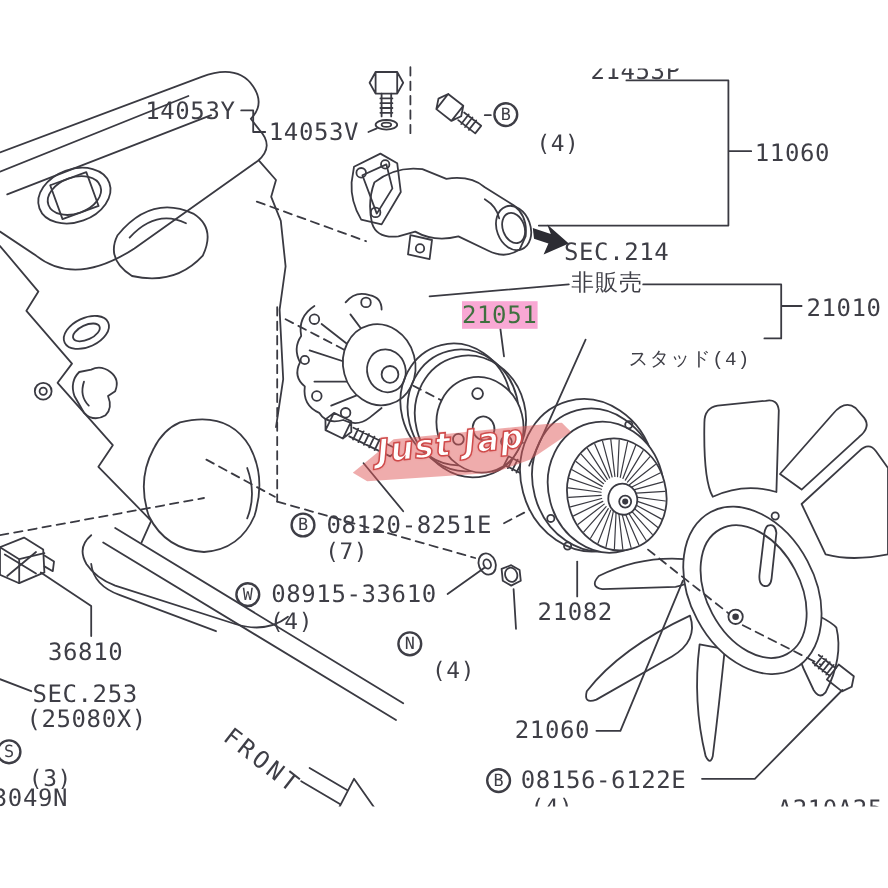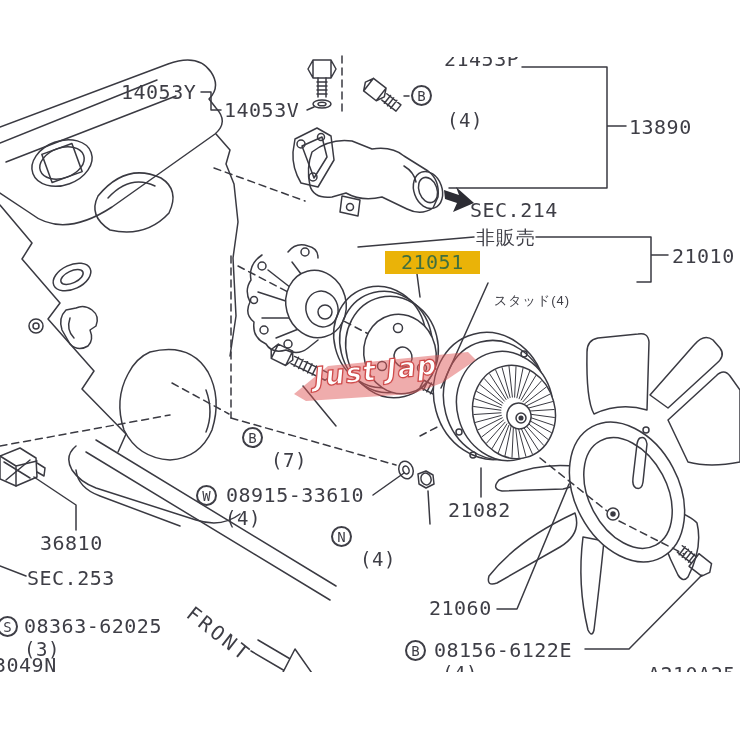--- a/index.html
+++ b/index.html
@@ -2,28 +2,28 @@
 <html><head>
 <meta charset="utf-8">
 <style>
   html,body{margin:0;padding:0;background:#ffffff;}
   .page{position:relative;width:740px;height:740px;background:#fff;overflow:hidden;
         font-family:"DejaVu Sans Mono",monospace;}
   .content{position:absolute;left:0;top:0;width:740px;height:672px;overflow:hidden;}
   svg.draw{position:absolute;left:0;top:0;}
   .pn{position:absolute;font-size:20px;line-height:23px;color:#3e3e46;letter-spacing:.5px;white-space:nowrap;}
   .qty{font-size:19px;}
-  .jp{font-family:Liberation Sans, sans-serif;letter-spacing:1px;}
-  .sub{font-size:13px;line-height:17px;}
+  .jp{font-family:Liberation Mono, monospace;letter-spacing:1px;}
+  .sub{font-size:16px;line-height:17px;margin-left:30px;}
   .badge{position:absolute;width:21px;height:21px;border:2px solid #3e3e46;border-radius:50%;
          display:flex;align-items:center;justify-content:center;font-size:14px;color:#3e3e46;
          background:#fff0;box-sizing:border-box;}
-  .highlight{background:#eab308;color:#3f6f3f;padding:0 16px;}
+  .highlight{background:#f9a8d4;color:#3f6f3f;padding:0 0;}
   .clip-top{position:absolute;left:444px;top:57px;height:14px;overflow:hidden;}
-  .clip-top .pn{position:static;display:block;margin-top:-9px;}
+  .clip-top .pn{position:static;display:block;margin-top:-9px;margin-left:48px;}
   .front{transform:rotate(38deg);transform-origin:left top;letter-spacing:3px;}
   .watermark{position:absolute;left:292px;top:352px;width:195px;height:50px;}
   .wm-text{position:absolute;left:22px;top:3px;font-family:"DejaVu Sans",sans-serif;
            font-style:italic;font-weight:bold;font-size:27px;color:#ffffff;
            -webkit-text-stroke:1.2px #cf4a4a;text-shadow:0 0 1px #cf4a4a,0 0 2px #e08080;
            transform:rotate(-6deg);letter-spacing:1px;white-space:nowrap;}
 </style>
 </head>
 <body>
 
@@ -266,43 +266,44 @@
 
   <span class="pn" style="left:121px;top:81px">14053Y</span>
   <span class="pn" style="left:224px;top:99px">14053V</span>
   <div class="clip-top">
     <span class="pn">21453P</span>
   </div>
 
   <span class="badge" style="left:411px;top:85px">B</span>
   <span class="pn qty" style="left:447px;top:109px">(4)</span>
 
-  <span class="pn" style="left:629px;top:116px">13890</span>
+  <span class="pn" style="left:629px;top:116px">11060</span>
   <span class="pn" style="left:470px;top:199px">SEC.214</span>
   <span class="pn jp" style="left:476px;top:226px;font-size:19px">非販売</span>
   <span class="pn" style="left:672px;top:245px">21010</span>
   <span class="pn highlight" style="left:385px;top:251px">21051</span>
   <span class="pn jp sub" style="left:494px;top:292px">スタッド(4)</span>
 
   <span class="badge" style="left:242px;top:427px">B</span>
+  <span class="pn" style="left:272px;top:426px">08120-8251E</span>
   <span class="pn qty" style="left:271px;top:449px">(7)</span>
 
   <span class="badge" style="left:196px;top:485px">W</span>
   <span class="pn" style="left:226px;top:484px">08915-33610</span>
   <span class="pn qty" style="left:225px;top:507px">(4)</span>
 
   <span class="badge" style="left:331px;top:526px">N</span>
   <span class="pn qty" style="left:360px;top:548px">(4)</span>
 
   <span class="pn" style="left:448px;top:499px">21082</span>
   <span class="pn" style="left:40px;top:532px">36810</span>
   <span class="pn" style="left:27px;top:567px">SEC.253</span>
+  <span class="pn" style="left:22px;top:588px">(25080X)</span>
 
   <span class="badge" style="left:-3px;top:616px">S</span>
-  <span class="pn" style="left:24px;top:615px">08363-62025</span>
   <span class="pn qty" style="left:24px;top:638px">(3)</span>
   <span class="pn" style="left:-6px;top:654px">3049N</span>
 
   <span class="pn front" style="left:196px;top:602px">FRONT</span>
   <span class="pn" style="left:429px;top:597px">21060</span>
 
   <span class="badge" style="left:405px;top:640px">B</span>
   <span class="pn" style="left:434px;top:639px">08156-6122E</span>
   <span class="pn qty" style="left:442px;top:662px">(4)</span>
   <span class="pn" style="left:648px;top:663px">A210A25</span>

